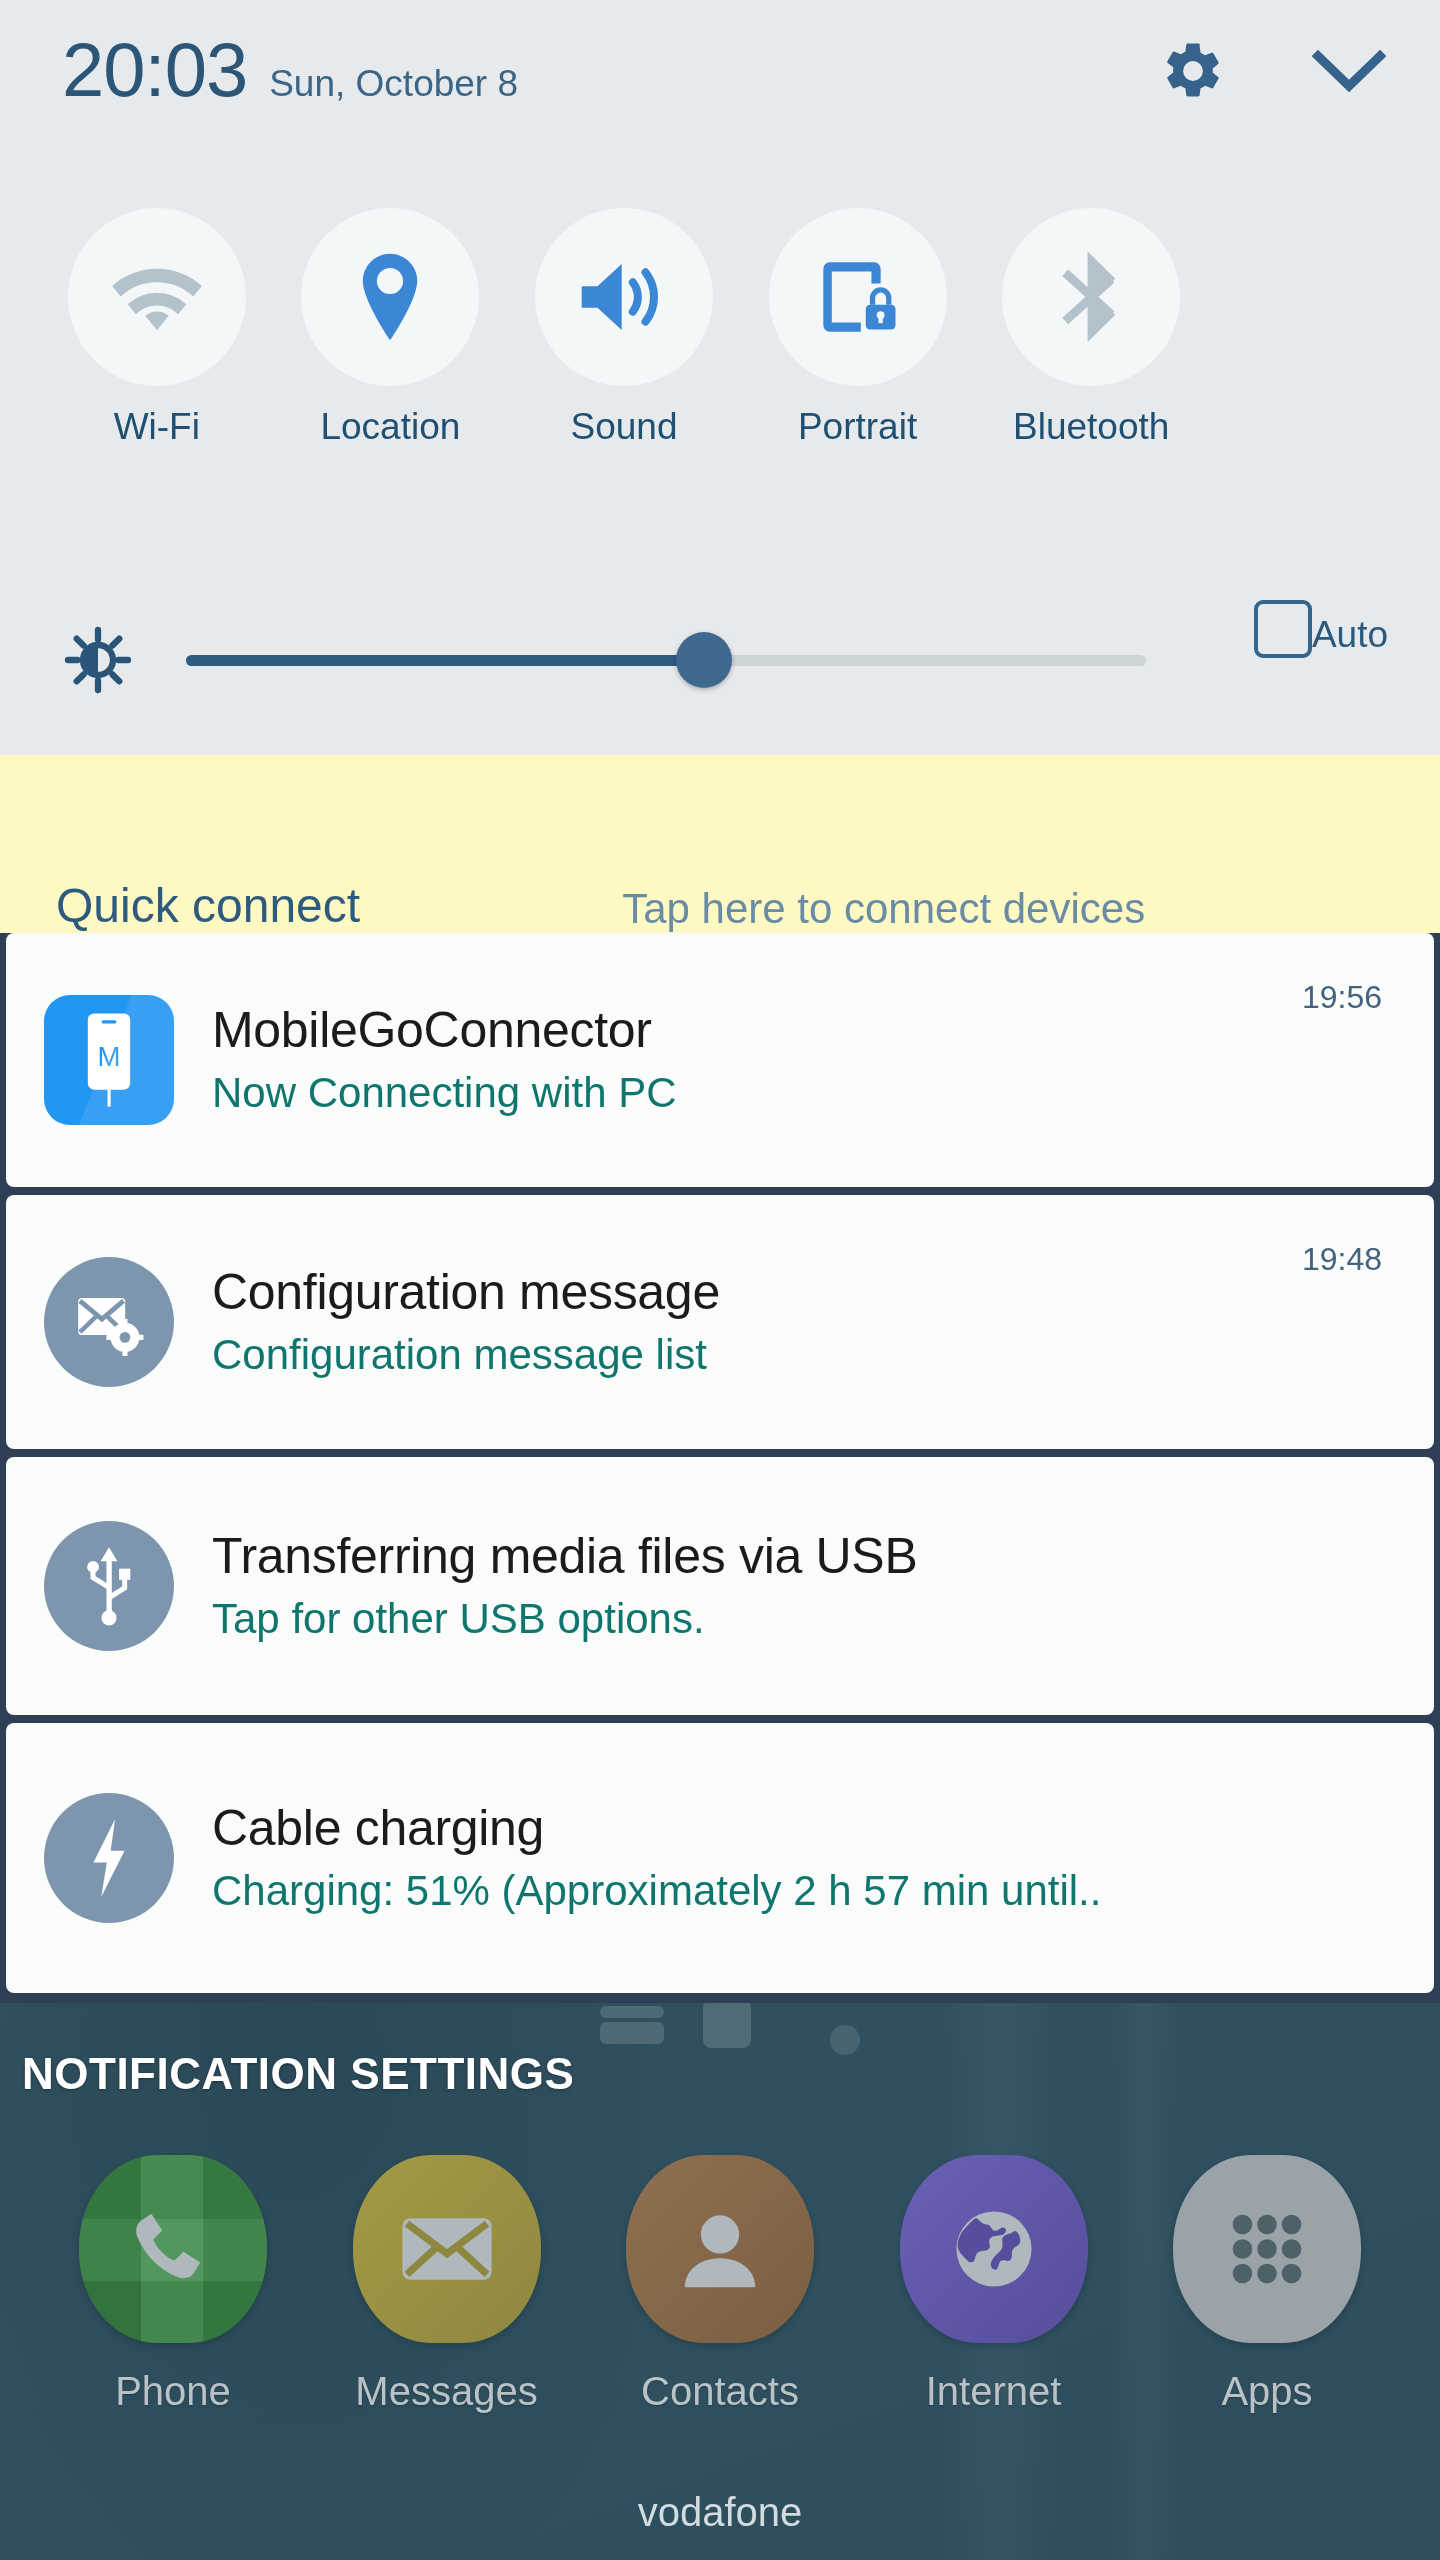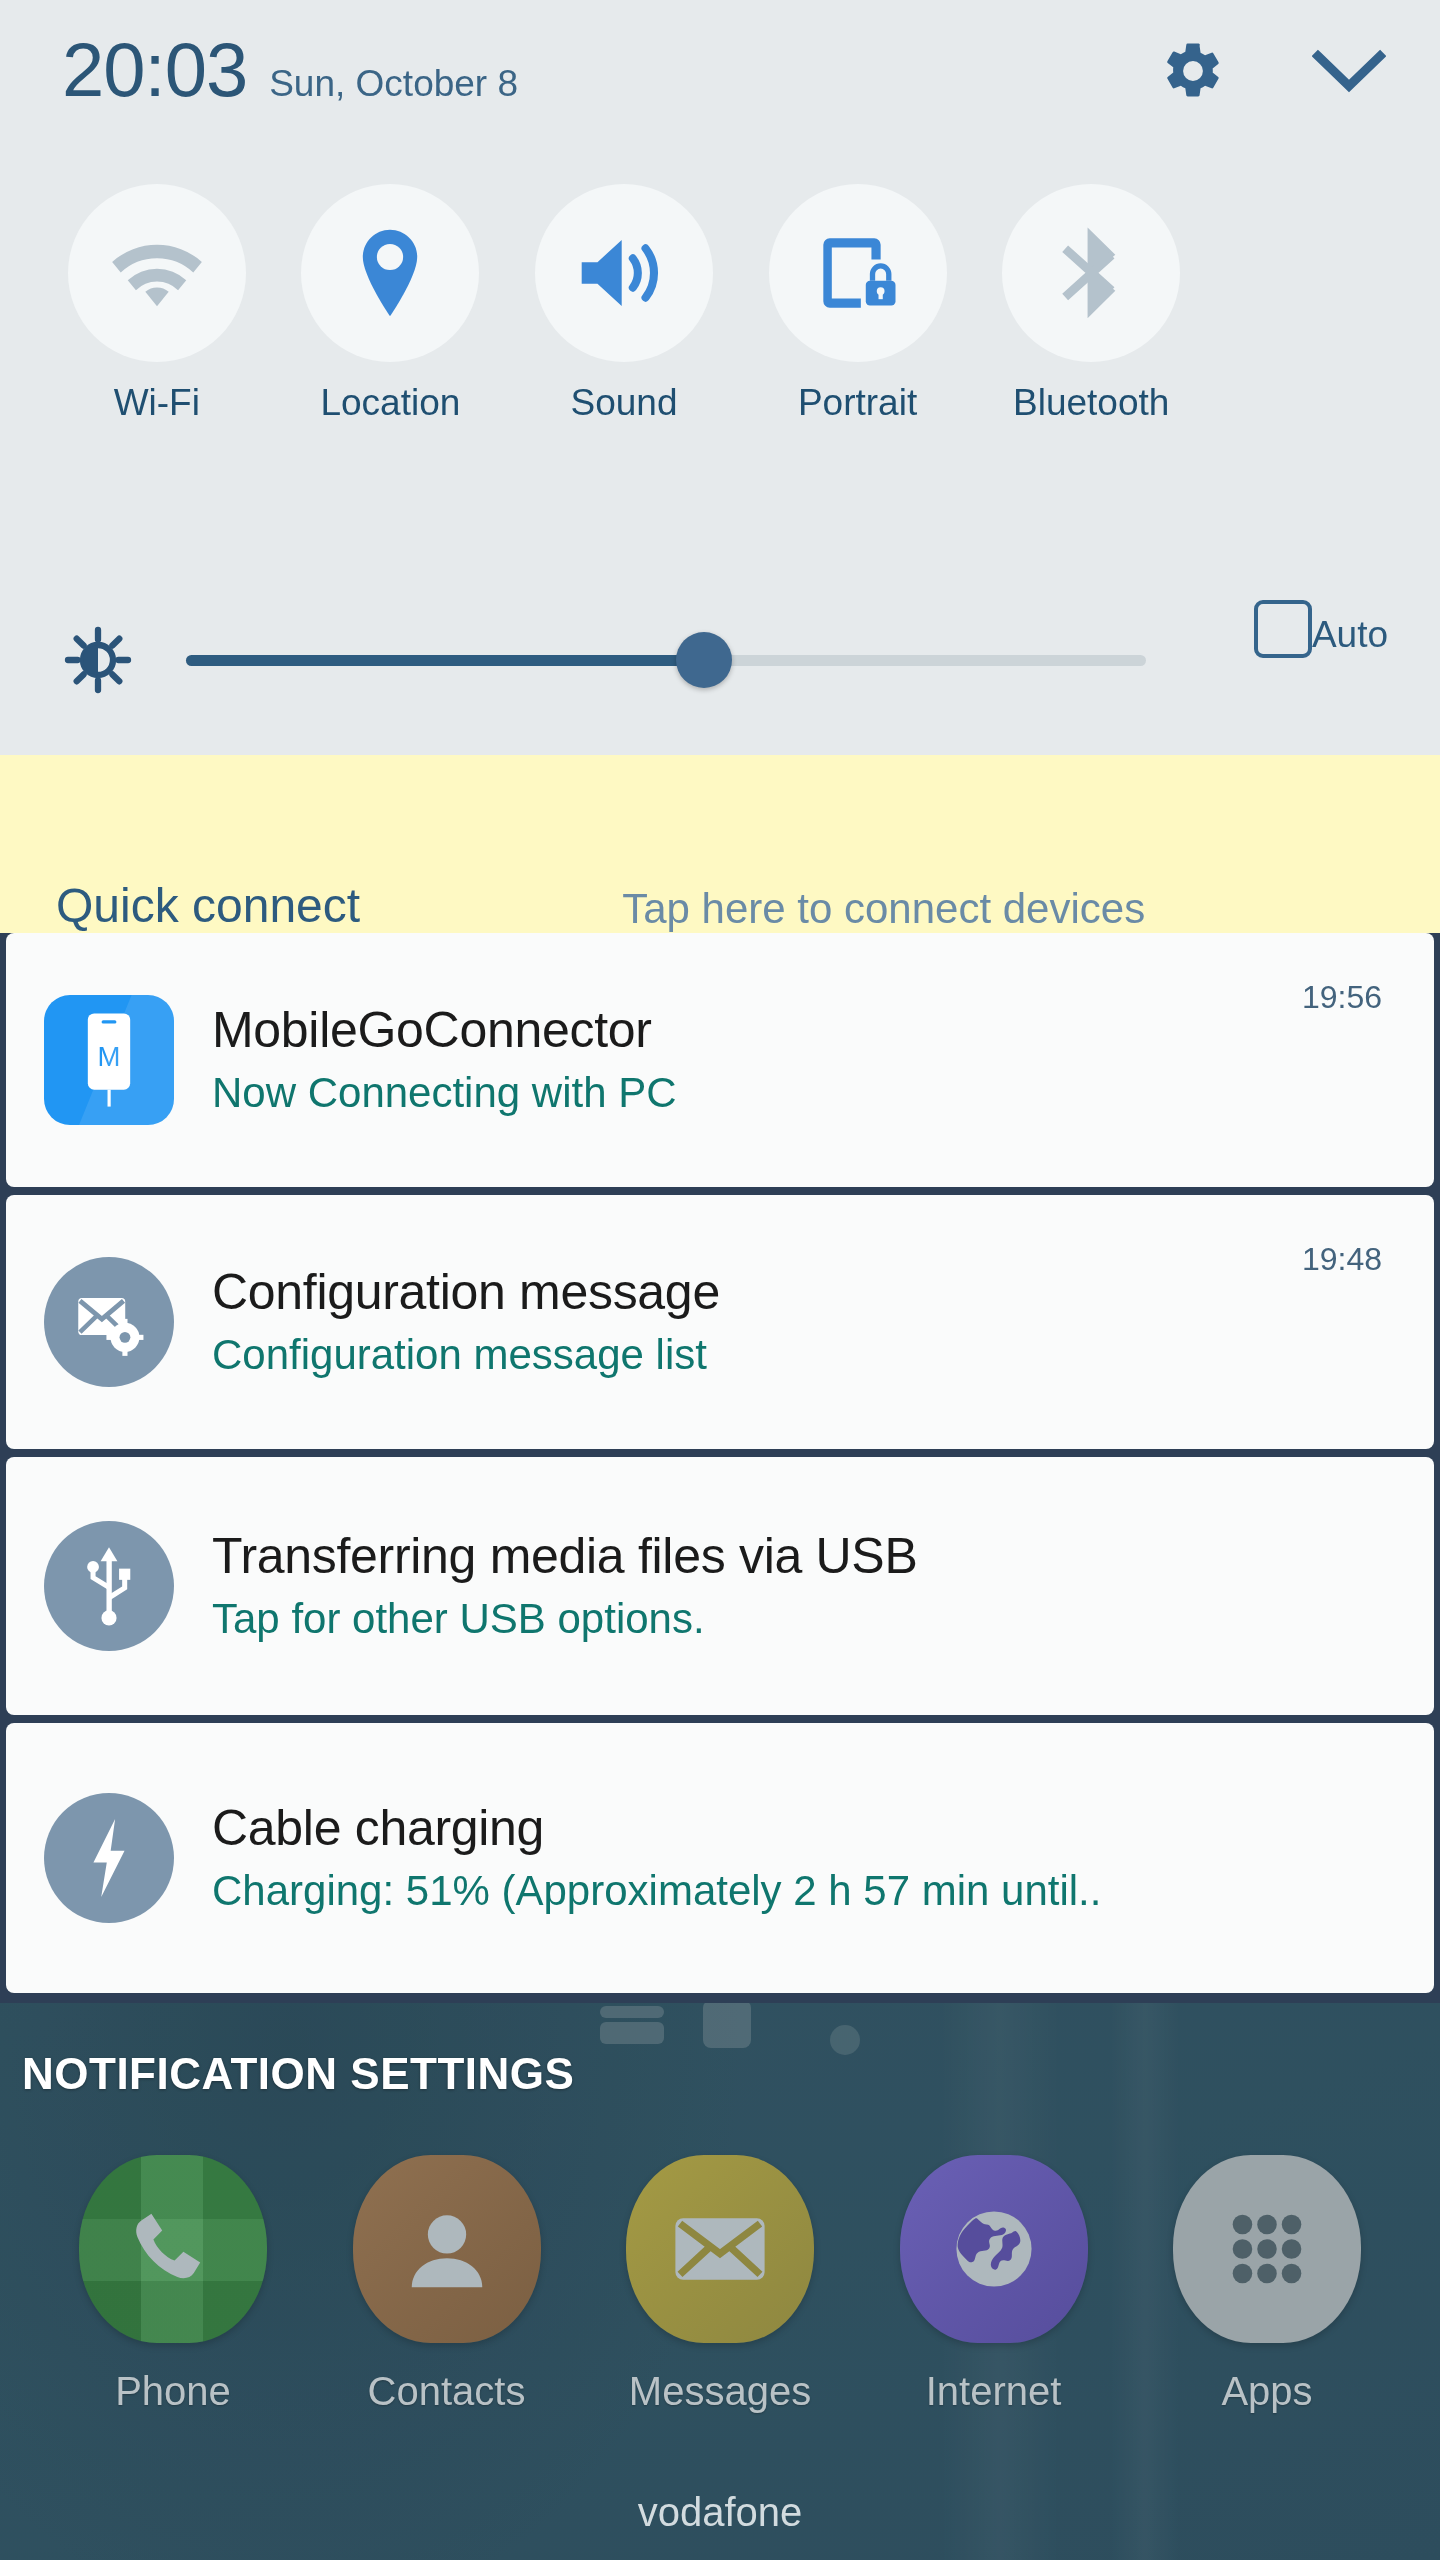--- a/index.html
+++ b/index.html
@@ -46,21 +46,21 @@
     font-size:37px; color:#3b6586; line-height:1;
   }
   .hdr-icons{
     position:absolute; right:54px; top:38px;
     display:flex; align-items:center; gap:86px;
   }
   .ic-btn{ display:flex; align-items:center; justify-content:center; cursor:pointer; }
 
   
   .toggles{
-    position:absolute; top:184px; left:0; width:1248px;
+    position:absolute; top:208px; left:0; width:1248px;
     display:flex; justify-content:space-between; padding:0 40px;
   }
   .toggle{ width:250px; display:flex; flex-direction:column; align-items:center; cursor:pointer; }
   .toggle .circle{
     width:178px; height:178px; border-radius:50%;
     background:#f4f7f8;
     display:flex; align-items:center; justify-content:center;
   }
   .toggle .tlabel{
     margin-top:20px; font-size:37px; color:#1f4f71; white-space:nowrap;
@@ -406,38 +406,38 @@
            linear-gradient(90deg,rgba(0,0,0,.10) 0 33%,rgba(255,255,255,.06) 33% 66%,rgba(0,0,0,.08) 66% 100%),
            linear-gradient(0deg,rgba(0,0,0,.08) 0 33%,rgba(255,255,255,.05) 33% 66%,rgba(0,0,0,.06) 66% 100%);"></div>
       <svg width="96" height="96" viewBox="0 0 24 24" style="position:relative;">
         <path d="M6.6 3.2 L9.3 7.4 L7.1 9.6c.9 2.3 3 4.4 5.3 5.3l2.2-2.2 4.2 2.7-1.6 2.6c-.8 1.3-2.6 1.6-4.1 1-4.5-1.8-8.2-5.5-10-10-.6-1.5-.3-3.3 1-4.1z" fill="#aeb8bd"></path>
       </svg>
     </div>
     <div class="dlabel">Phone</div>
   </div>
 
   <div class="dockitem">
-    <div class="squircle" style="background:linear-gradient(135deg,#8f7050,#7b5f42);">
-      <svg width="92" height="92" viewBox="0 0 24 24">
-        <circle cx="12" cy="8.2" r="5" fill="#aeb8bd"></circle>
-        <path d="M2.8 22c0-4.6 4.1-7.6 9.2-7.6s9.2 3 9.2 7.6z" fill="#aeb8bd"></path>
-      </svg>
-    </div>
-    <div class="dlabel">Contacts</div>
-  </div>
-
-  <div class="dockitem">
     <div class="squircle" style="background:linear-gradient(135deg,#a49a44,#8e8740);">
       <svg width="100" height="80" viewBox="0 0 26 20">
         <rect x="1.4" y="2" width="23.2" height="16" rx="2" fill="#aeb8bd"></rect>
         <path d="M2.6 3.4 L13 11.2 L23.4 3.4" stroke="#8e8740" stroke-width="1.9" fill="none"></path>
         <path d="M2.6 16.6 L10.2 9.6 M23.4 16.6 L15.8 9.6" stroke="#8e8740" stroke-width="1.9" fill="none"></path>
       </svg>
     </div>
     <div class="dlabel">Messages</div>
+  </div>
+
+  <div class="dockitem">
+    <div class="squircle" style="background:linear-gradient(135deg,#8f7050,#7b5f42);">
+      <svg width="92" height="92" viewBox="0 0 24 24">
+        <circle cx="12" cy="8.2" r="5" fill="#aeb8bd"></circle>
+        <path d="M2.8 22c0-4.6 4.1-7.6 9.2-7.6s9.2 3 9.2 7.6z" fill="#aeb8bd"></path>
+      </svg>
+    </div>
+    <div class="dlabel">Contacts</div>
   </div>
 
   <div class="dockitem">
     <div class="squircle" style="background:linear-gradient(135deg,#6a60b5,#564d9c);">
       <svg width="98" height="98" viewBox="0 0 24 24">
         <circle cx="12" cy="12" r="9.2" fill="#aeb8bd"></circle>
         <path d="M7.6 4.4c1 .5 1.4 1.6 2.6 1.6 1.1 0 .9 1.3 2 1.5 1 .2 1.3-1 2.3-.7.9.3.3 1.6-.6 1.8-1 .2-2.3.1-2.9.9-.6.8.4 1.6-.2 2.4-.6.8-2 .4-2.8 1-.8.6-.4 2-1.3 2.3-.9.3-1.6-.8-2.3-1.5-.7-.7-1.4-1.7-1.3-2.8.1-1.5.8-2.9 1.8-4 .8-.9 1.7-1.9 2.7-2.5z" fill="#564d9c"></path>
         <path d="M17.3 7.6c.8.6 1.3 1.7 1.1 2.7-.2 1-1.3 1-1.8 1.8-.5.8.1 2-.6 2.6-.7.6-1.6-.3-2.3.2-.7.5-.4 1.8-1.2 2.1-.5.2-1-.2-1.2-.7-.3-.9.3-1.8.9-2.5.6-.7 1.5-1.2 1.8-2.1.3-.9-.3-2 .3-2.7.6-.7 1.9-.6 2.4-1.2.2-.1.4-.2.6-.2z" fill="#564d9c"></path>
       </svg>
     </div>

